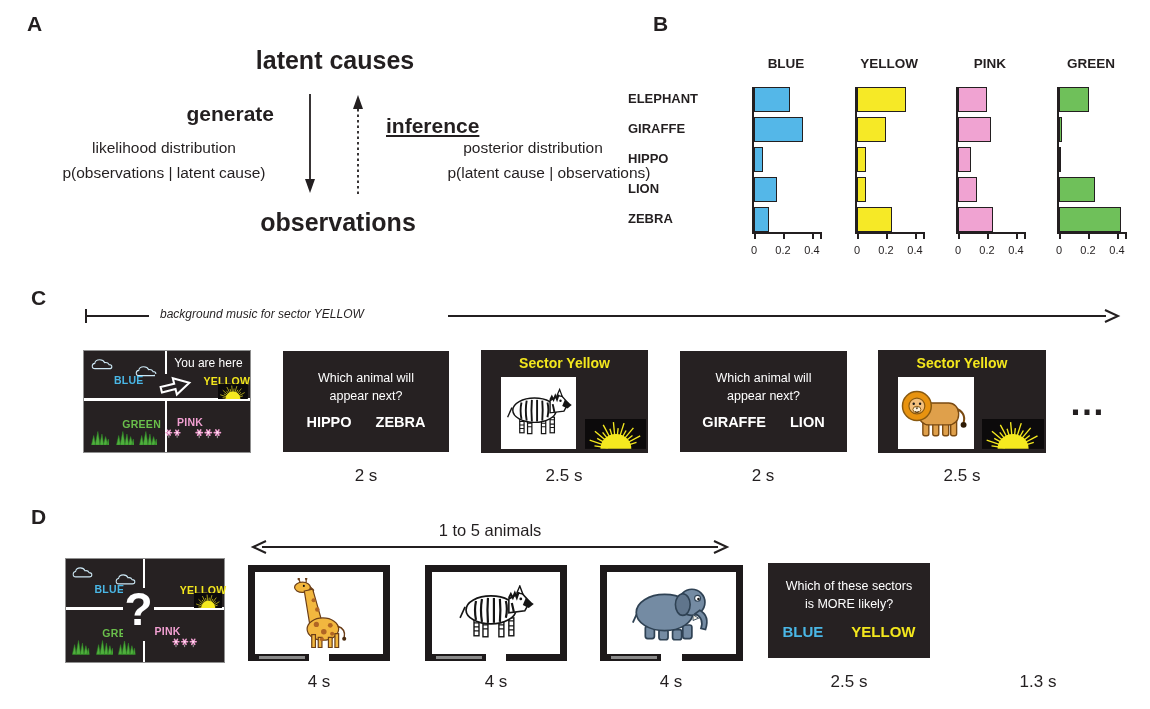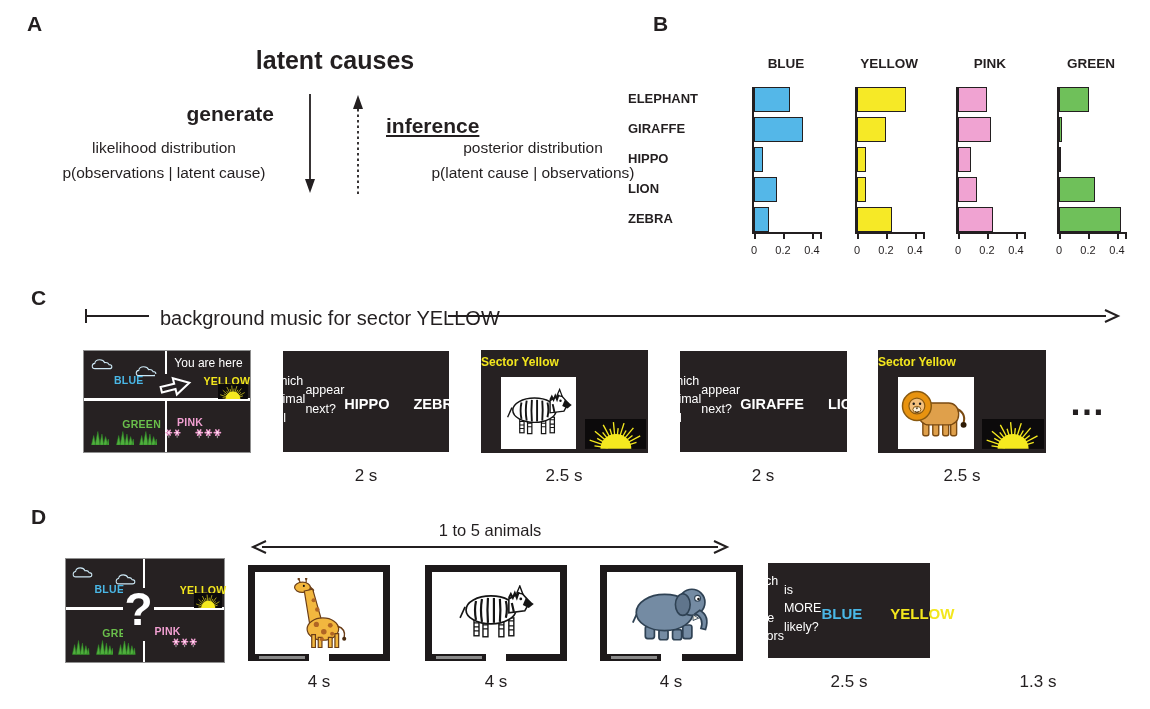--- a/index.html
+++ b/index.html
@@ -39,35 +39,35 @@
   .yellow-label{left:72%;top:24%;}
   .sun-map{left:81%;top:33%;width:18%;height:15%;}
   .green-label{left:23%;top:66%;}
   .grass1{left:4%;top:79%;width:11%;height:14%;}
   .grass2{left:19%;top:79%;width:11%;height:14%;}
   .grass3{left:33%;top:79%;width:11%;height:14%;}
   .pink-label{left:56%;top:64%;}
   .flowers1{left:49%;top:71%;width:10%;height:21%;}
   .flowers2{left:67%;top:71%;width:16%;height:21%;}
   
-  .question-screen{display:flex;flex-direction:row;align-items:center;justify-content:center;
+  .question-screen{display:flex;flex-direction:column;align-items:center;justify-content:center;
                    padding-bottom:4px;}
   .q-line{color:#ffffff;font-size:12.5px;line-height:1.45;}
   .q-options{display:flex;gap:24px;margin-top:9px;font-weight:bold;font-size:14.5px;color:#ffffff;}
-  .sector-title{position:absolute;top:5px;left:0;right:0;text-align:left;
-                color:#f3e71d;font-weight:bold;font-size:12px;}
+  .sector-title{position:absolute;top:5px;left:0;right:0;text-align:center;
+                color:#f3e71d;font-weight:bold;font-size:14px;}
   .sector-imgbox{position:absolute;left:12%;top:26%;width:45%;height:70%;background:#ffffff;
                  display:flex;align-items:center;justify-content:center;}
   .sector-sun{position:absolute;left:62%;top:67%;width:37%;height:29%;}
   .feedback-screen{display:flex;align-items:center;justify-content:center;
                    color:#ffffff;font-size:14px;}
   
   .tl-seg{position:absolute;height:2px;background:#231f20;}
   .tl-tick{position:absolute;width:2px;height:14px;background:#231f20;}
-  .tl-label{position:absolute;font-size:20px;}
+  .tl-label{position:absolute;font-size:12px;font-style:italic;}
   .arrow-head{position:absolute;}
   .duration{position:absolute;width:100px;text-align:center;font-size:17px;}
   .ellipsis{position:absolute;font-size:36px;font-weight:bold;line-height:0.6;letter-spacing:2px;}
   
   .frame{position:absolute;background:#ffffff;border:7px solid #1d191a;box-sizing:border-box;
          display:flex;align-items:center;justify-content:center;}
   .frame-notch{position:absolute;bottom:-7px;left:42%;width:16%;height:7px;background:#ffffff;}
   .frame-streak{position:absolute;bottom:-5px;left:3%;width:36%;height:3px;background:#8a8a8a;}
   .animal{display:block;}
   .d-options{display:flex;gap:28px;margin-top:10px;font-weight:bold;font-size:15px;}
@@ -78,21 +78,22 @@
 
 <div id="fig">
 
   <div class="panel-letter" style="left:27px;top:12px;">A</div>
   <div class="a-big" style="left:215px;top:46px;width:240px;">latent causes</div>
   <div class="a-side-title" style="left:150px;top:102px;width:124px;text-align:right;">generate</div>
   <div class="a-small" style="left:44px;top:164px;width:240px;">p(observations | latent cause)</div>
   <div class="a-small" style="left:44px;top:139px;width:240px;">likelihood distribution</div>
   <div class="a-side-title" style="left:386px;top:114px;width:140px;text-decoration:underline;">inference</div>
   <div class="a-small" style="left:413px;top:139px;width:240px;">posterior distribution</div>
-  <div class="a-small" style="left:413px;top:164px;width:240px;">p(latent cause | observations)</div>
+  <div class="a-small" style="left:429px;top:164px;width:240px;">p(latent cause | observations)</div>
+  <div class="a-big" style="left:218px;top:208px;width:240px;">observations</div>
   <svg class="abs" style="left:302px;top:94px;" width="16" height="100">
     <line x1="8" y1="0" x2="8" y2="86" stroke="#231f20" stroke-width="1.8"></line>
     <polygon points="8,99 3,85 13,85" fill="#231f20"></polygon>
   </svg>
   <svg class="abs" style="left:350px;top:94px;" width="16" height="100">
     <line x1="8" y1="100" x2="8" y2="14" stroke="#231f20" stroke-width="1.8" stroke-dasharray="2.5,3"></line>
     <polygon points="8,1 3,15 13,15" fill="#231f20"></polygon>
   </svg>
 
   <div class="panel-letter" style="left:653px;top:12px;">B</div>

